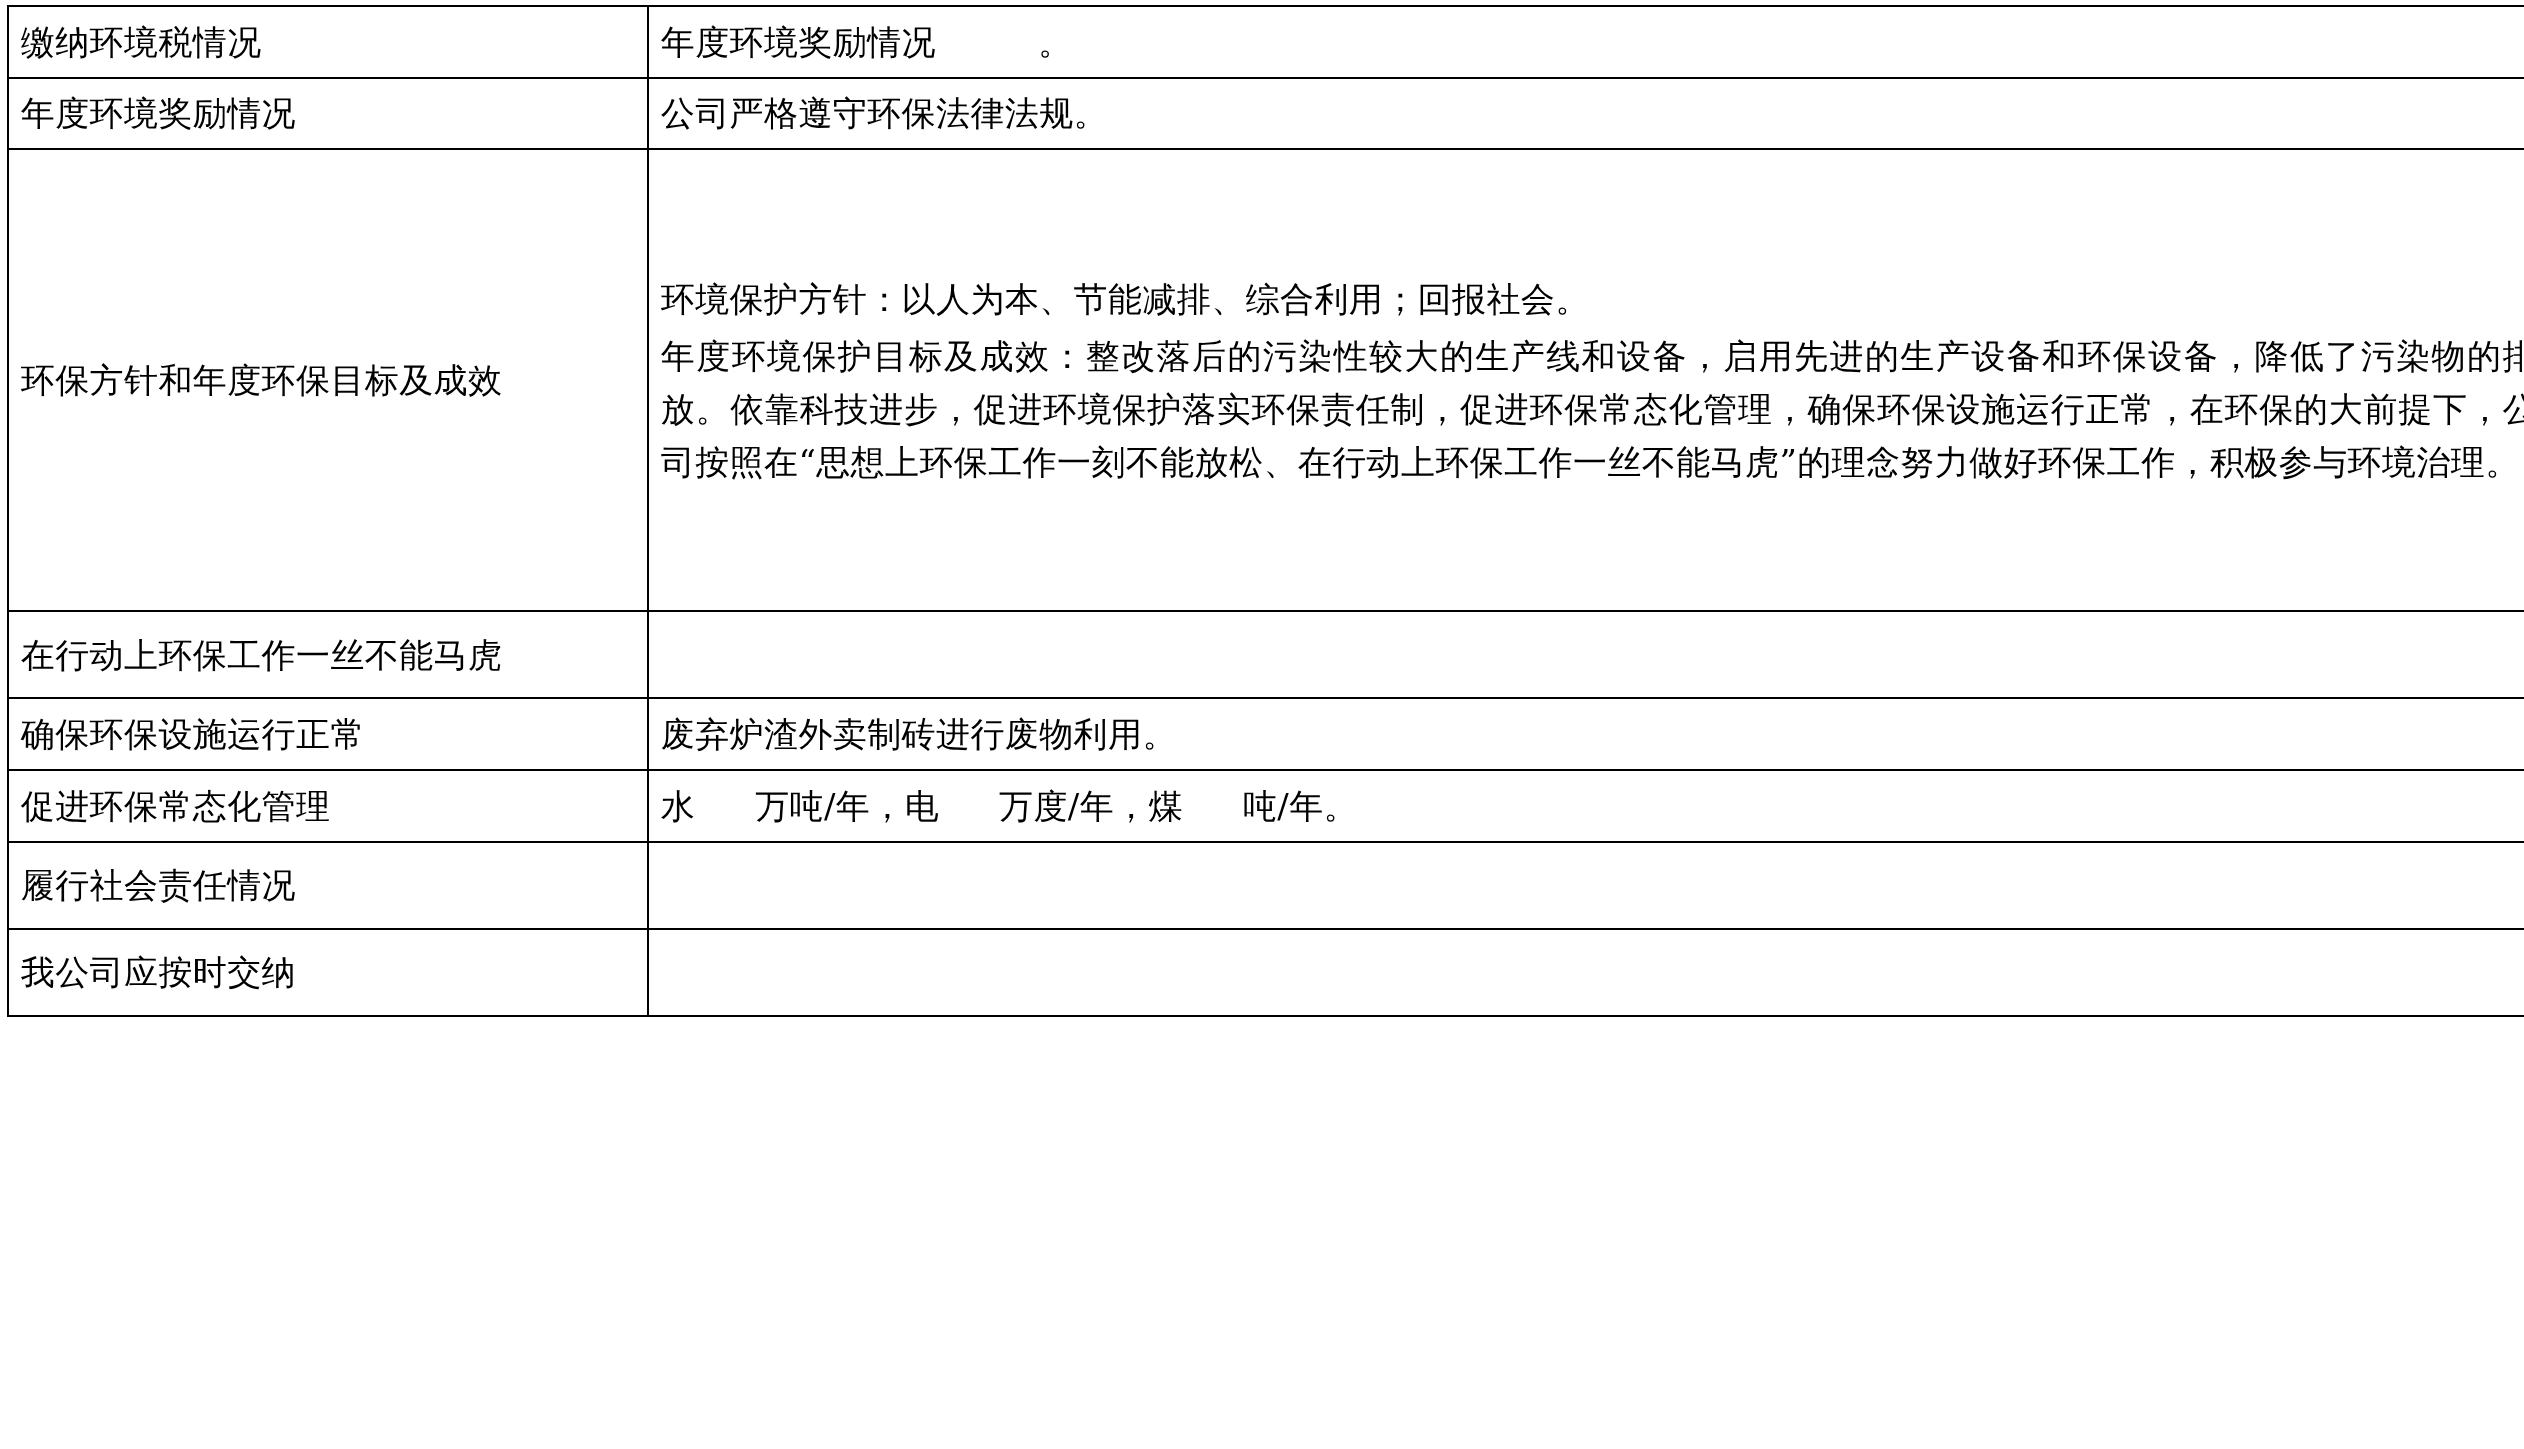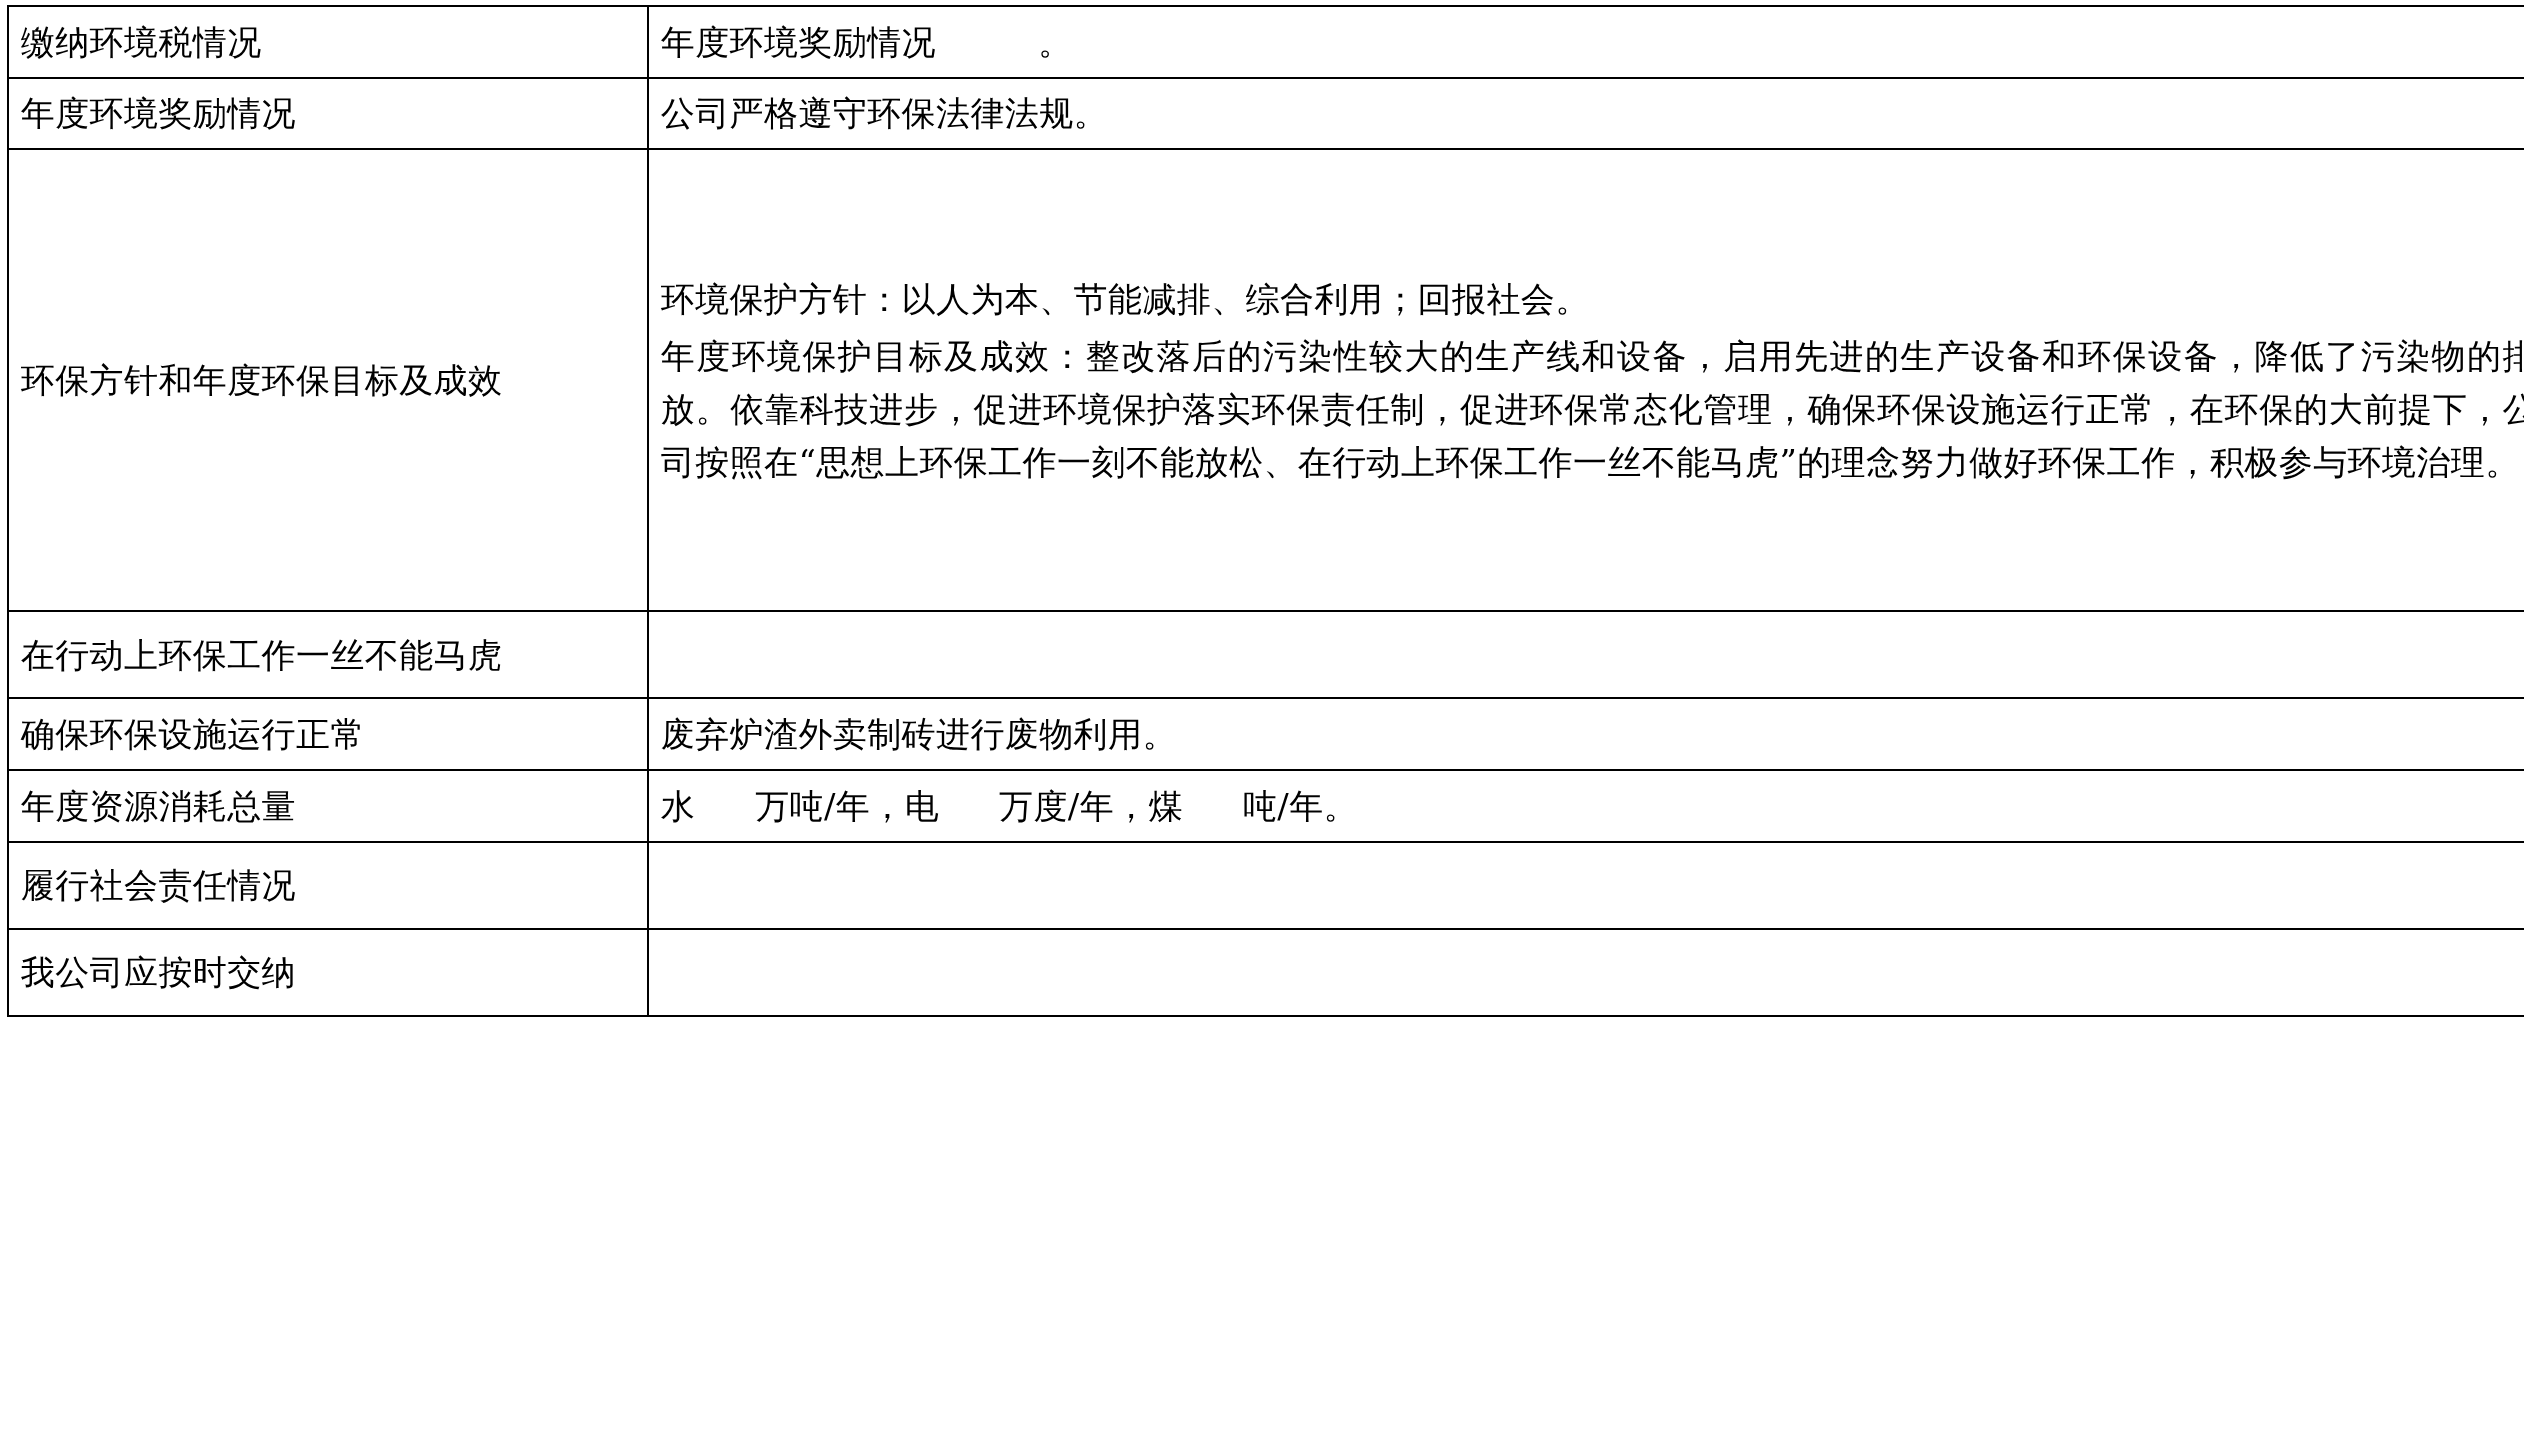--- a/index.html
+++ b/index.html
@@ -104,21 +104,21 @@
         <td class="label-cell empty-cell">在行动上环保工作一丝不能马虎</td>
         <td class="value-cell empty-cell"></td>
       </tr>
 
       <tr>
         <td class="label-cell">确保环保设施运行正常</td>
         <td class="value-cell">废弃炉渣外卖制砖进行废物利用。</td>
       </tr>
 
       <tr>
-        <td class="label-cell">年度资源消耗总量</td>
+        <td class="label-cell">促进环保常态化管理</td>
         <td class="value-cell">
           <span class="para"><span>水</span><span class="gap-xs"></span><span>万吨/年，电</span><span class="gap-xs"></span><span>万度/年，煤</span><span class="gap-xs"></span><span>吨/年。</span></span>
         </td>
       </tr>
 
       <tr>
         <td class="label-cell empty-cell">履行社会责任情况</td>
         <td class="value-cell empty-cell"></td>
       </tr>
 

